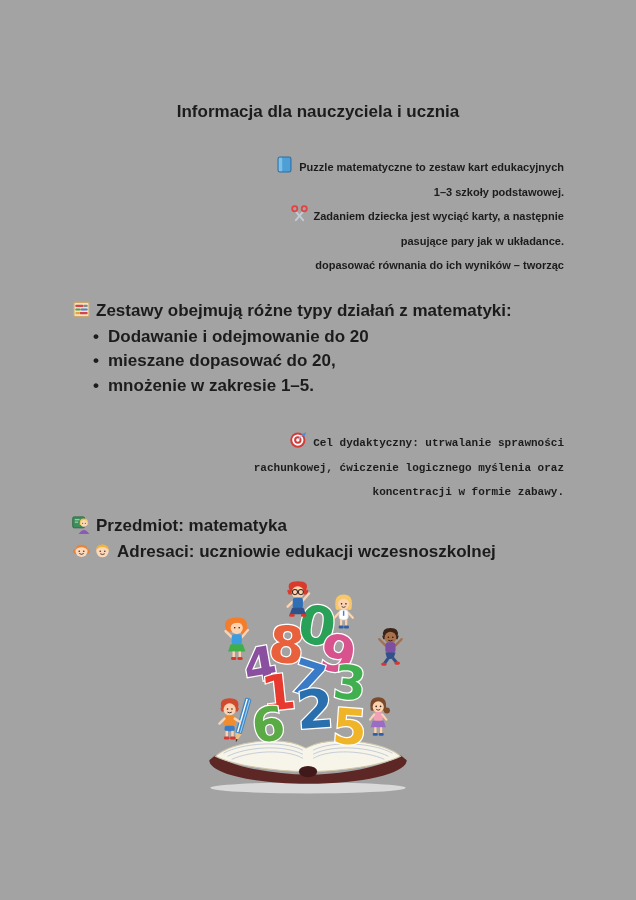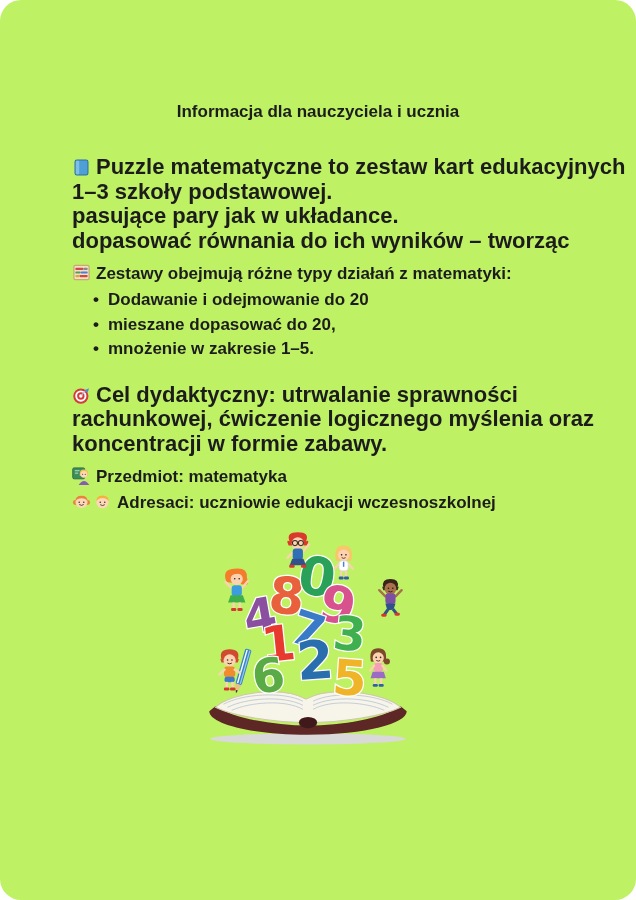--- a/index.html
+++ b/index.html
@@ -1,27 +1,27 @@
 <!DOCTYPE html>
 <html><head>
 <meta charset="utf-8">
 <style>
   html,body{margin:0;padding:0;}
   body{
     width:636px;height:900px;background:#ffffff;
     font-family:"Liberation Sans",sans-serif;
     font-weight:700;color:#1c1c1c;overflow:hidden;
   }
-  .page{position:relative;width:636px;height:900px;background:#bef264;border-radius:21px;}
+  .page{position:relative;width:636px;height:900px;background:#a3a3a3;}
   .content{padding:100px 64px 0 72px;}
   .title{font-size:17px;line-height:24px;text-align:center;margin:0 8px 0 0;}
-  .para-center{font-size:22px;line-height:24.5px;text-align:left;margin:31px 8px 0 0;}
-  .para-center.goal{margin-top:21px;}
+  .para-center{font-size:11px;line-height:24.5px;text-align:right;margin:31px 8px 0 0;}
+  .para-center.goal{margin-top:32px;font-family:Liberation Mono, monospace;}
   .line{white-space:nowrap;}
-  .section{margin-top:8px;}
+  .section{margin-top:20px;}
   .section-heading{font-size:17px;line-height:25px;margin:0;}
   ul.bullets{list-style:none;margin:2px 0 0 0;padding:0 0 0 21px;font-size:17px;line-height:24.5px;}
   ul.bullets li{position:relative;padding-left:15px;}
   ul.bullets li::before{content:"•";position:absolute;left:0;top:0;}
   .info-block{margin-top:8px;font-size:17px;line-height:26px;}
   .info-line{white-space:nowrap;}
   .emoji{display:inline-block;width:19px;height:19px;vertical-align:-3px;margin-right:5px;}
   .emoji svg{display:block;width:100%;height:100%;}
   .emoji.tight{margin-right:2px;}
   .illustration-wrap{margin-top:4px;text-align:center;}
@@ -35,20 +35,28 @@
 
     <h1 class="title">Informacja dla nauczyciela i ucznia</h1>
 
     <div class="para-center">
       <div class="line"><span class="emoji"><svg viewBox="0 0 20 20">
               <rect x="3.2" y="2" width="13.6" height="16" rx="2" fill="#4d9fd6"></rect>
               <rect x="3.2" y="2" width="4.4" height="16" rx="1.8" fill="#7cc0e8"></rect>
               <rect x="3.2" y="2" width="13.6" height="16" rx="2" fill="none" stroke="#2d6da3" stroke-width="1.1"></rect>
             </svg></span><span>Puzzle matematyczne to zestaw kart edukacyjnych</span></div>
       <div class="line">1–3 szkoły podstawowej.</div>
+      <div class="line"><span class="emoji"><svg viewBox="0 0 20 20">
+              <g stroke="#c3ccd4" stroke-width="2" stroke-linecap="round">
+                <line x1="6.2" y1="8" x2="13.8" y2="17"></line>
+                <line x1="13.8" y1="8" x2="6.2" y2="17"></line>
+              </g>
+              <circle cx="5" cy="5" r="2.7" fill="none" stroke="#df4545" stroke-width="1.9"></circle>
+              <circle cx="15" cy="5" r="2.7" fill="none" stroke="#df4545" stroke-width="1.9"></circle>
+            </svg></span><span>Zadaniem dziecka jest wyciąć karty, a następnie</span></div>
       <div class="line">pasujące pary jak w układance.</div>
       <div class="line">dopasować równania do ich wyników – tworząc</div>
     </div>
 
     <div class="section">
       <p class="section-heading"><span class="emoji"><svg viewBox="0 0 20 20">
               <rect x="2" y="2.5" width="16" height="15" rx="1.5" fill="#efe2c6" stroke="#c9a96f" stroke-width="1.3"></rect>
               <g stroke-width="2.2" stroke-linecap="round">
                 <line x1="4.5" y1="6.2" x2="11" y2="6.2" stroke="#d64545"></line>
                 <line x1="13" y1="6.2" x2="15.5" y2="6.2" stroke="#888"></line>

